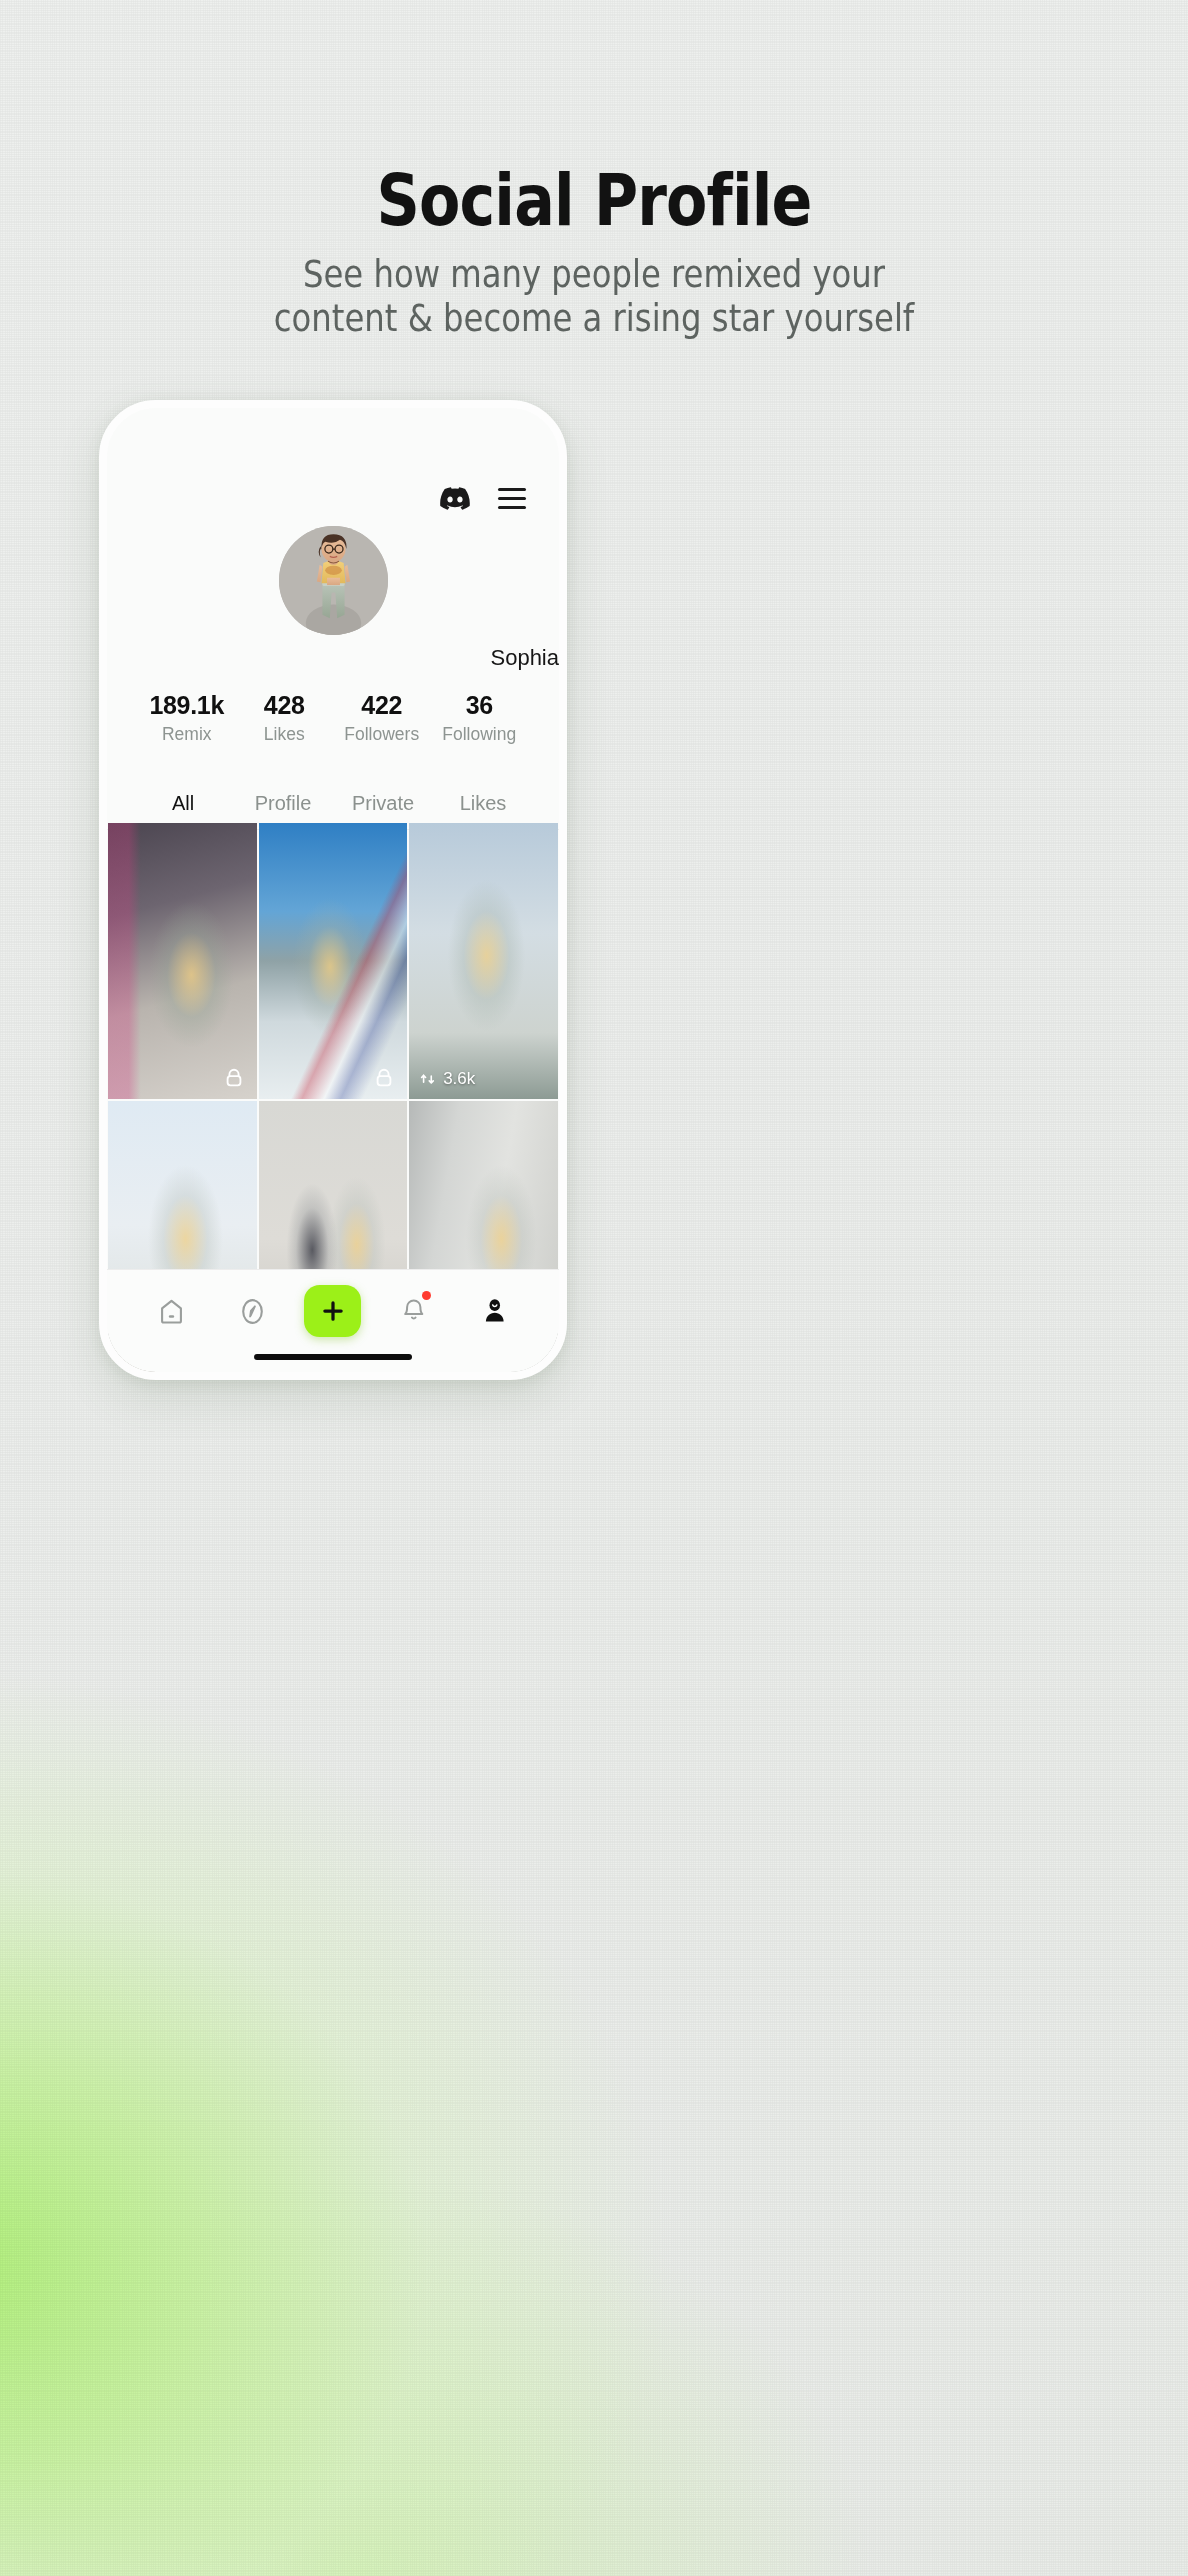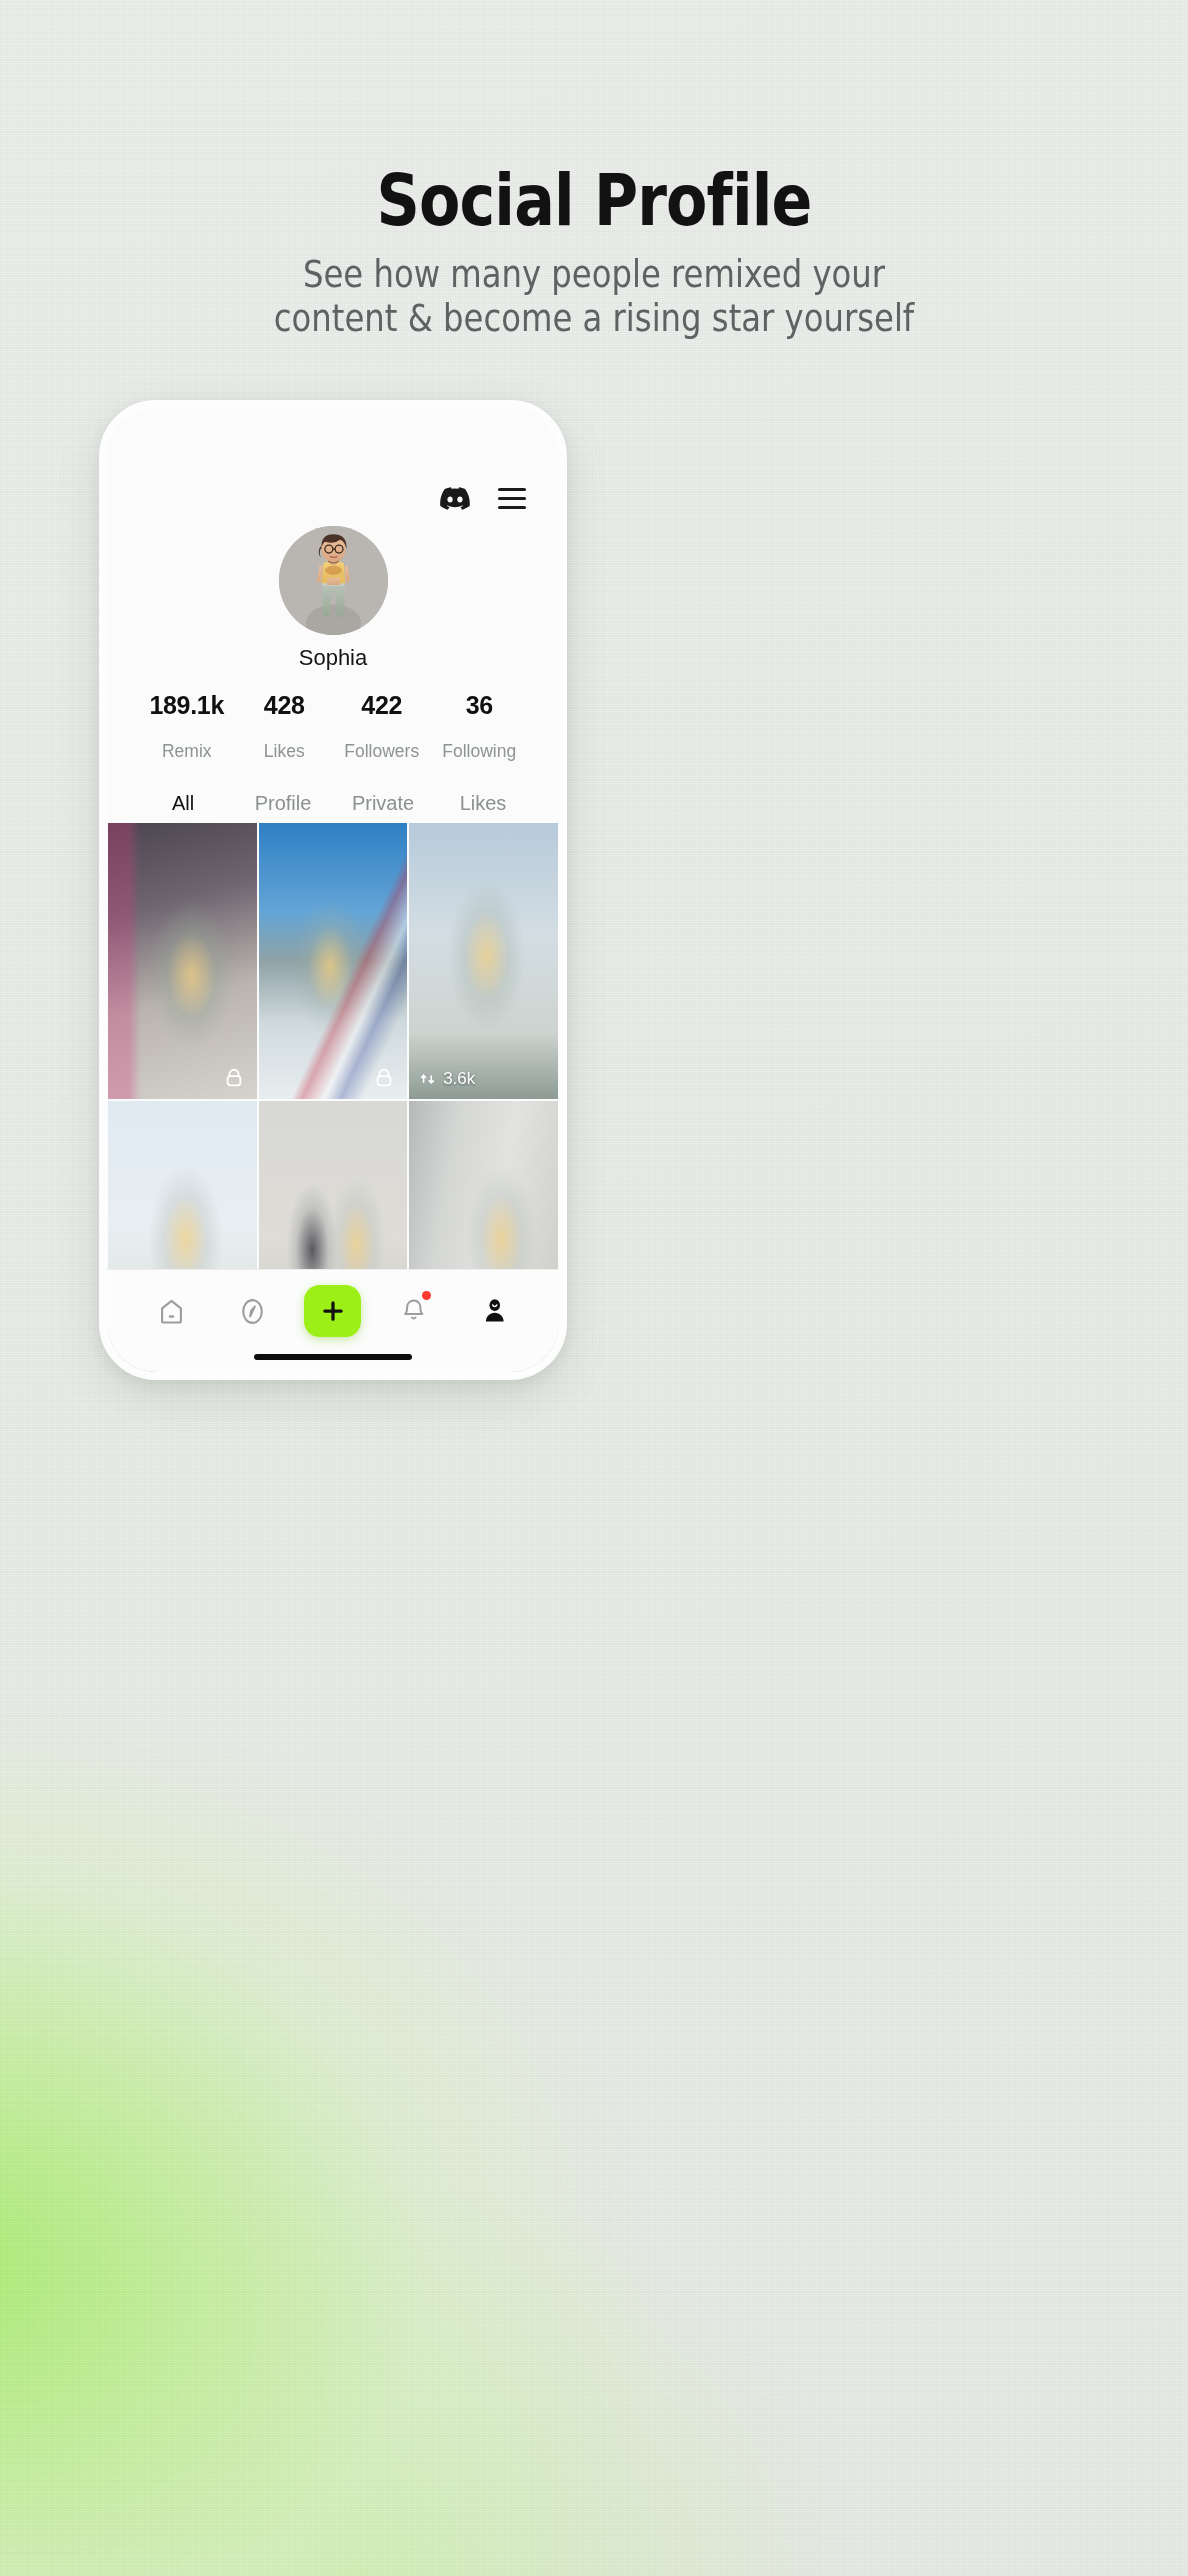--- a/index.html
+++ b/index.html
@@ -100,31 +100,31 @@
 
   
   .avatar-wrap{ position:absolute; top:118px; left:0; width:100%; display:flex; justify-content:center; }
   .avatar{
     width:109px; height:109px; border-radius:50%;
     background:#b9b6b1;
     position:relative; overflow:hidden;
   }
   .username{
     position:absolute; top:237px; left:0; width:100%;
-    text-align:center; font-size:22px; color:#161616; font-weight:400;
+    text-align:right; font-size:22px; color:#161616; font-weight:400;
   }
 
   
   .stats{
     position:absolute; top:283px; left:31px; right:31px;
     display:flex; justify-content:space-between;
   }
   .stat{ flex:1; text-align:center; }
   .stat .num{ font-size:25px; font-weight:bold; color:#101010; letter-spacing:-0.3px; }
-  .stat .lbl{ font-size:17.5px; color:#8d9491; margin-top:21px; }
+  .stat .lbl{ font-size:17.5px; color:#8d9491; margin-top:4px; }
 
   
   .tabs{
     position:absolute; top:364px; left:0; right:0;
     display:flex; border-bottom:0.9px solid #eceeed;
     padding:0 26px 0 26px;
     margin-top:20px;
   }
   .tab{
     flex:1; text-align:center; padding-bottom:14px;

